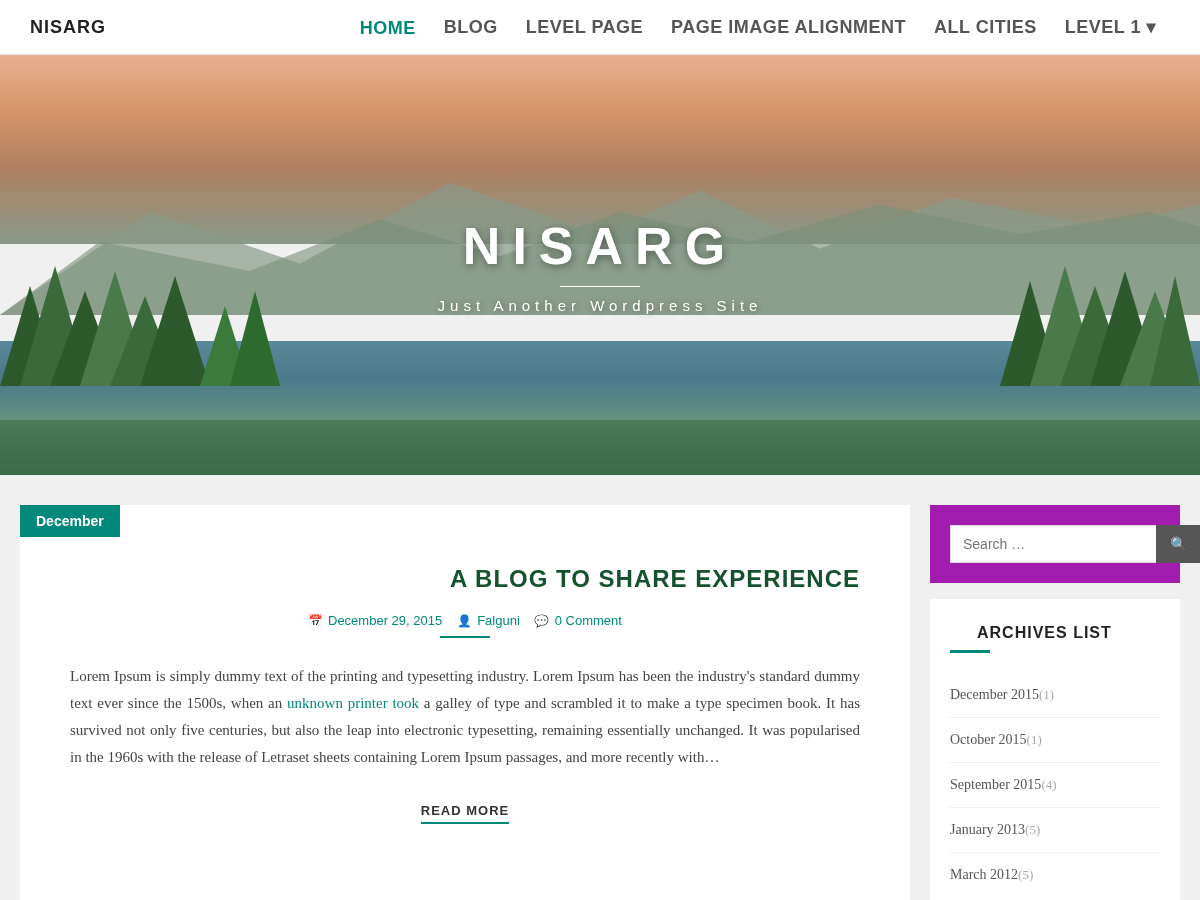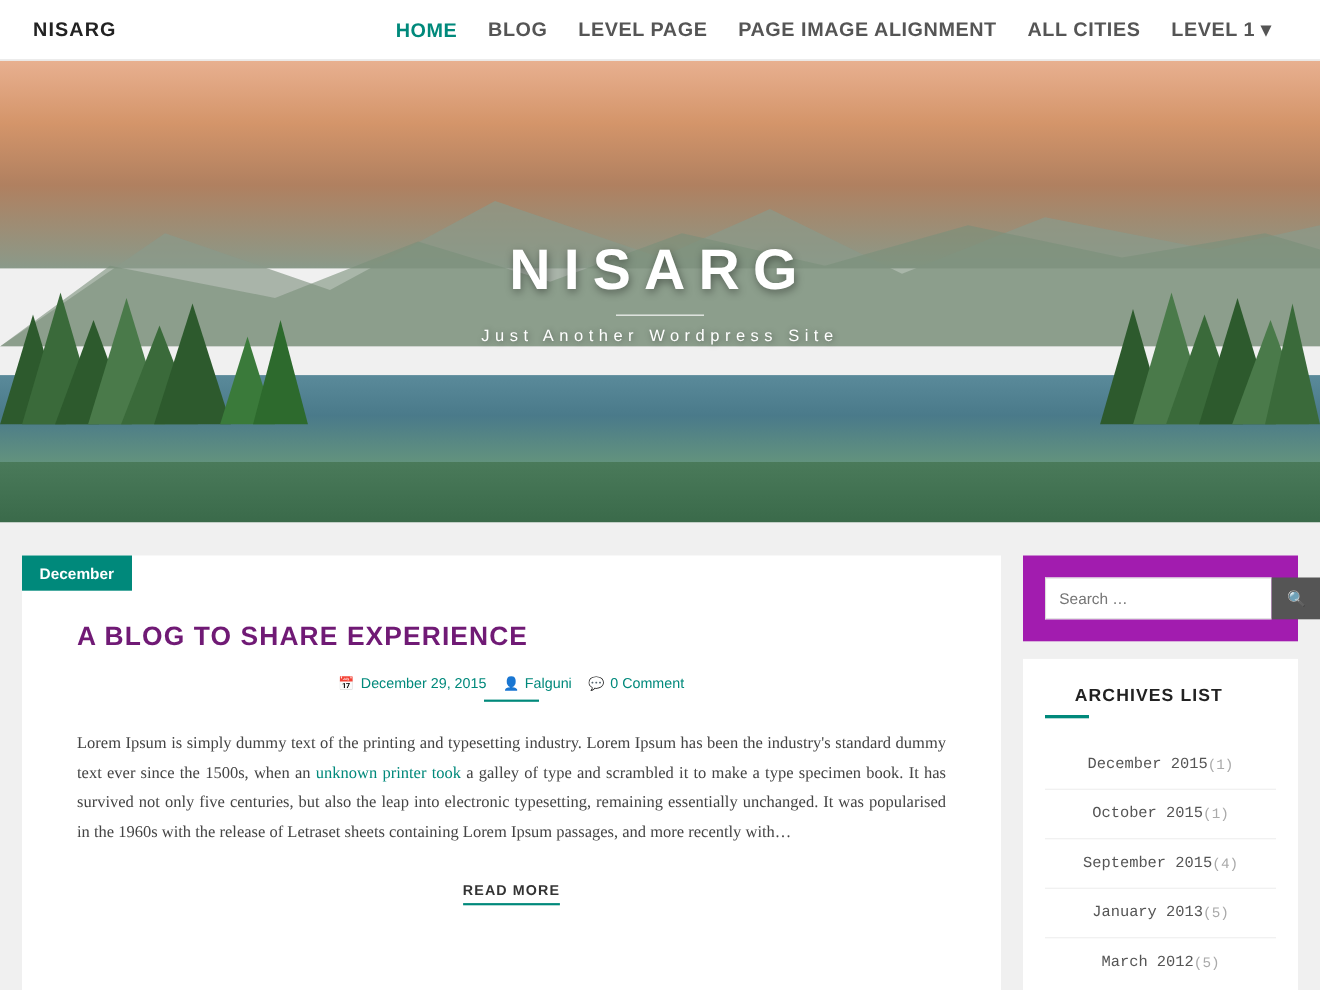--- a/index.html
+++ b/index.html
@@ -146,22 +146,22 @@
       font-weight: 600;
       z-index: 2;
     }
     .post-inner {
       padding: 60px 50px 30px;
     }
     .post-title {
       font-family: Arial, sans-serif;
       font-size: 24px;
       font-weight: bold;
-      color: #701a75;
-      text-align: left;
+      color: #14532d;
+      text-align: right;
       margin-bottom: 20px;
       letter-spacing: 1px;
     }
     .post-meta {
       display: flex;
       align-items: center;
       justify-content: center;
       gap: 15px;
       font-family: Arial, sans-serif;
       font-size: 13px;
@@ -257,25 +257,25 @@
       margin-left: 27px;
     }
     .widget-title-underline {
       width: 40px;
       height: 3px;
       background: #00897b;
       margin-bottom: 20px;
     }
     .archive-item {
       display: flex;
-      justify-content: center;
+      justify-content: flex-start;
       align-items: center;
       padding: 14px 0;
       border-bottom: 1px solid #eee;
-      font-family: Liberation Mono, monospace;
+      font-family: Liberation Serif, serif;
       font-size: 14px;
     }
     .archive-item:last-child { border-bottom: none; }
     .archive-name { color: #555; }
     .archive-count { color: #aaa; font-size: 13px; }
   </style>
 </head>
 <body>
 
 <nav>

